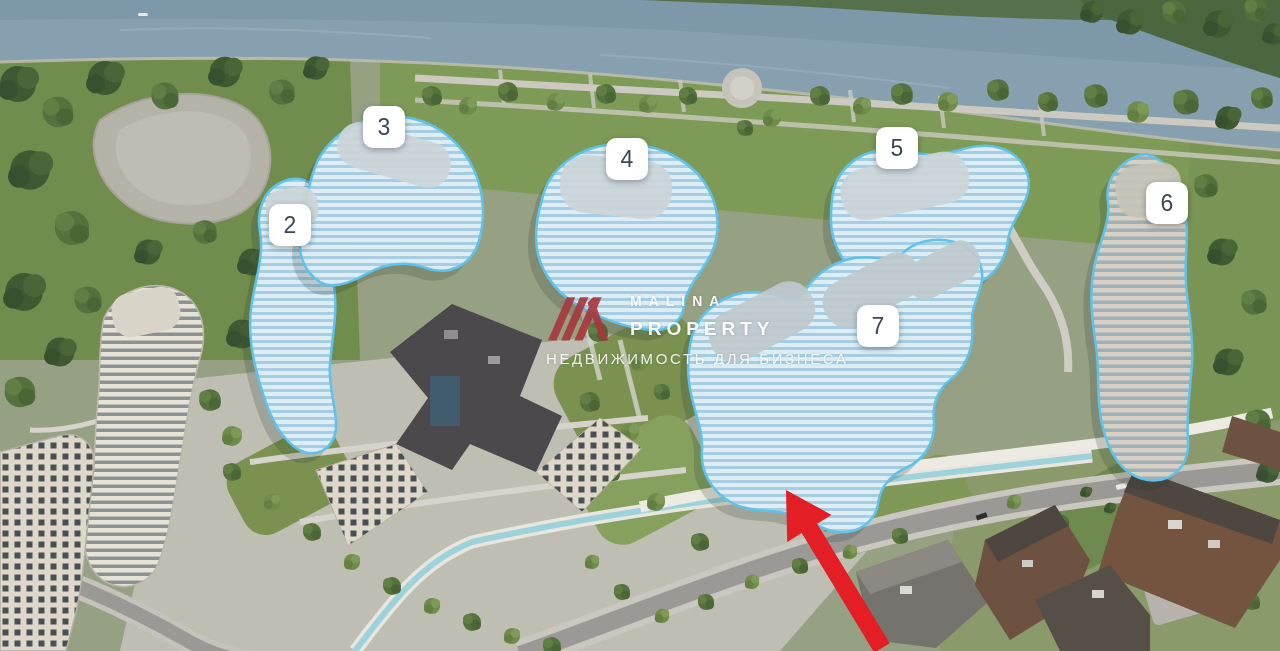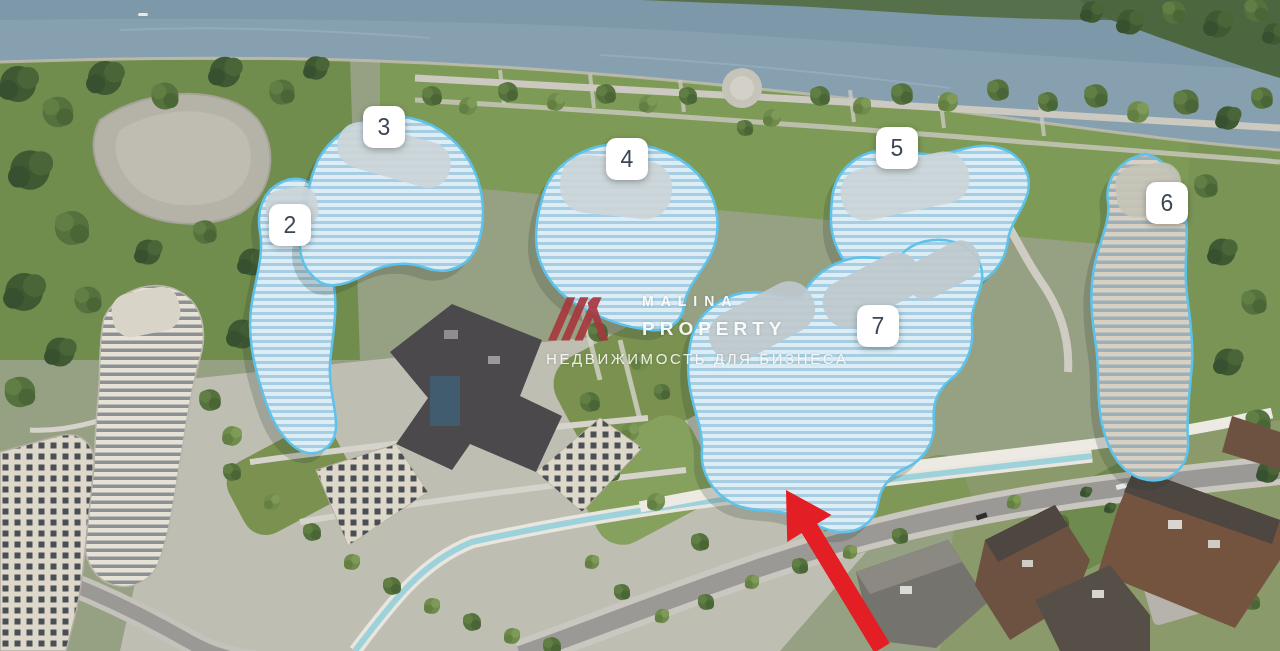--- a/index.html
+++ b/index.html
@@ -3,21 +3,21 @@
 <meta charset="utf-8">
 <style>
   html,body{margin:0;padding:0;background:#222;}
   .stage{position:relative;width:1280px;height:651px;overflow:hidden;
          font-family:"Liberation Sans",sans-serif;background:#8d9a7a;}
   svg.scene{position:absolute;left:0;top:0;width:1280px;height:651px;display:block;}
   .label{position:absolute;width:42px;height:42px;background:#ffffff;border-radius:10px;
          display:flex;align-items:center;justify-content:center;
          font-size:23px;color:#3c4657;box-shadow:0 2px 6px rgba(0,0,0,.3);}
   .watermark{position:absolute;left:546px;top:291px;display:grid;
-             grid-template-columns:74px auto;column-gap:22px;
+             grid-template-columns:74px auto;column-gap:10px;
              color:rgba(255,255,255,.92);text-shadow:0 0 3px rgba(0,0,0,.18);}
   .wm-logo{grid-row:1/3;width:66px;height:52px;opacity:.92;}
   .wm-l1{font-size:14px;font-weight:bold;letter-spacing:7px;margin-top:2px;white-space:nowrap;}
   .wm-l2{font-size:19px;font-weight:bold;letter-spacing:5px;margin-top:5px;white-space:nowrap;}
   .wm-l3{grid-column:1/3;font-size:15px;letter-spacing:2.6px;margin-top:7px;
          white-space:nowrap;color:rgba(255,255,255,.85);}
 </style>
 </head>
 <body>
 

